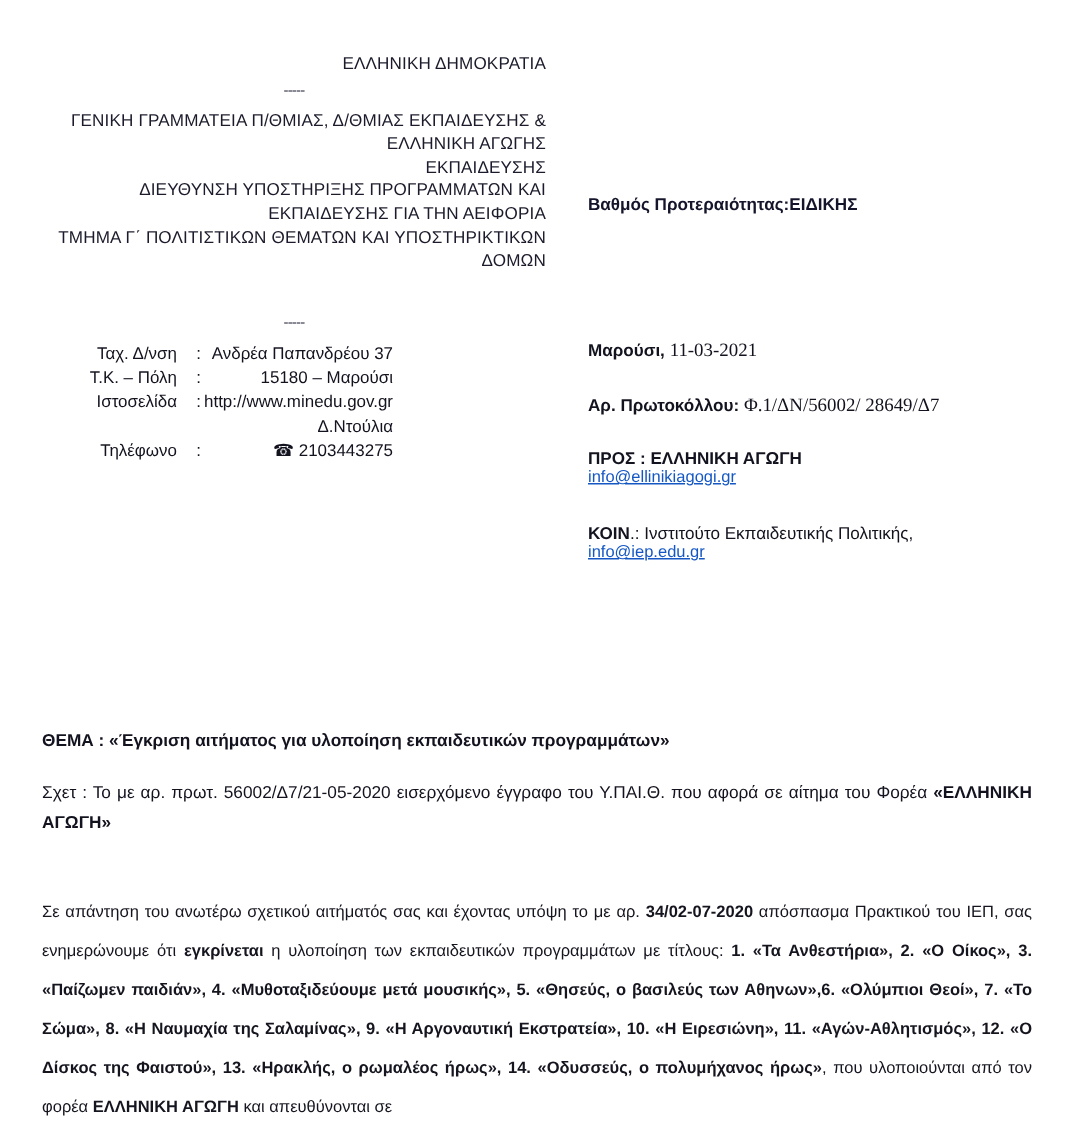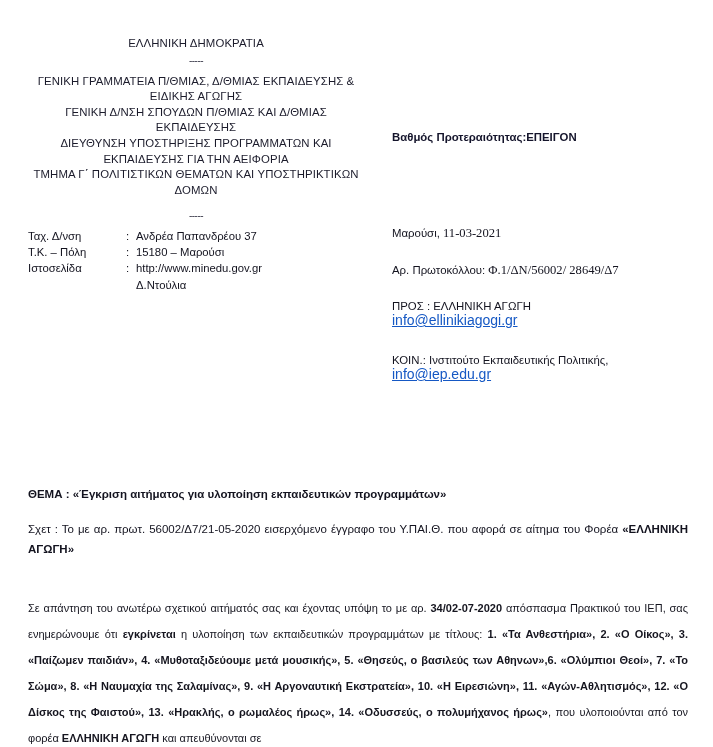--- a/index.html
+++ b/index.html
@@ -34,20 +34,21 @@
     left: 28px;
     top: 36px;
     width: 336px;
     text-align: center;
     font-size: 11.4px;
     line-height: 15.6px;
     color: #1b1b2b;
   }
   .org-line {
     letter-spacing: 0.1px;
+    text-align: right;
   }
   .sep-dash {
     font-size: 10px;
     line-height: 14px;
     letter-spacing: -0.5px;
     color: #3a3a4a;
     margin: 2px 0 6px 0;
   }
 
   .priority {
@@ -81,46 +82,47 @@
     top: 18px;
     font-size: 11.3px;
     line-height: 16.2px;
     border-collapse: collapse;
     color: #13131f;
   }
   .addr-table td {
     padding: 0;
     vertical-align: top;
     white-space: nowrap;
+    text-align: right;
   }
   .addr-label { width: 90px; padding-right: 8px !important; }
   .addr-colon { width: 8px; }
   .addr-value { padding-left: 2px !important; }
 
   .proto-block {
     position: absolute;
     left: 392px;
     top: 16px;
     font-size: 11.4px;
     color: #13131f;
     width: 310px;
   }
   .proto-line { margin-bottom: 0px; white-space: nowrap; }
-  .proto-line b { font-weight: normal; }
+  .proto-line b { font-weight: bold; }
   .serif-val {
     font-family: "Liberation Serif", "DejaVu Serif", serif;
     font-size: 12.6px;
     font-weight: normal;
   }
   .spacer-22 { height: 22px; }
   .spacer-26 { height: 26px; }
   a.maillink, .maillink {
     color: #1558c4;
     text-decoration: underline;
-    font-size: 14px;
+    font-size: 11px;
   }
 
   
   .subject-zone {
     position: absolute;
     left: 28px;
     top: 486px;
     width: 660px;
     font-size: 11.5px;
     color: #13131f;
@@ -153,31 +155,30 @@
 <body>
 
 <div class="page">
 
   <div class="header-zone">
 
     <div class="org-block">
       <div class="org-line">ΕΛΛΗΝΙΚΗ ΔΗΜΟΚΡΑΤΙΑ</div>
       <div class="sep-dash">-----</div>
       <div class="org-line">ΓΕΝΙΚΗ ΓΡΑΜΜΑΤΕΙΑ Π/ΘΜΙΑΣ, Δ/ΘΜΙΑΣ ΕΚΠΑΙΔΕΥΣΗΣ &amp;</div>
-      <div class="org-line">ΕΙΔΙΚΗΣ ΑΓΩΓΗΣ</div>
-      <div class="org-line">ΓΕΝΙΚΗ Δ/ΝΣΗ ΣΠΟΥΔΩΝ Π/ΘΜΙΑΣ ΚΑΙ Δ/ΘΜΙΑΣ</div>
+      <div class="org-line">ΕΛΛΗΝΙΚΗ ΑΓΩΓΗΣ</div>
       <div class="org-line">ΕΚΠΑΙΔΕΥΣΗΣ</div>
       <div class="org-line">ΔΙΕΥΘΥΝΣΗ ΥΠΟΣΤΗΡΙΞΗΣ  ΠΡΟΓΡΑΜΜΑΤΩΝ ΚΑΙ</div>
       <div class="org-line">ΕΚΠΑΙΔΕΥΣΗΣ ΓΙΑ ΤΗΝ ΑΕΙΦΟΡΙΑ</div>
       <div class="org-line">ΤΜΗΜΑ Γ΄ ΠΟΛΙΤΙΣΤΙΚΩΝ ΘΕΜΑΤΩΝ ΚΑΙ ΥΠΟΣΤΗΡΙΚΤΙΚΩΝ</div>
       <div class="org-line">ΔΟΜΩΝ</div>
     </div>
 
     <div class="priority">
-      <span>Βαθμός Προτεραιότητας:</span><span>ΕΠΕΙΓΟΝ</span>
+      <span>Βαθμός Προτεραιότητας:</span><span>ΕΙΔΙΚΗΣ</span>
     </div>
 
   </div>
 
   <div class="mid-zone">
 
     <div class="addr-sep">-----</div>
 
     <table class="addr-table">
       <tbody>
@@ -193,20 +194,25 @@
         </tr>
         <tr>
           <td class="addr-label">Ιστοσελίδα</td>
           <td class="addr-colon">:</td>
           <td class="addr-value">http://www.minedu.gov.gr</td>
         </tr>
         <tr>
           <td class="addr-label"></td>
           <td class="addr-colon"></td>
           <td class="addr-value">Δ.Ντούλια</td>
+        </tr>
+        <tr>
+          <td class="addr-label">Τηλέφωνο</td>
+          <td class="addr-colon">:</td>
+          <td class="addr-value">☎ 2103443275</td>
         </tr>
       </tbody>
     </table>
 
     <div class="proto-block">
       <div class="proto-line">
         <b>Μαρούσι,</b>
         <span class="serif-val">11-03-2021</span>
       </div>
 

